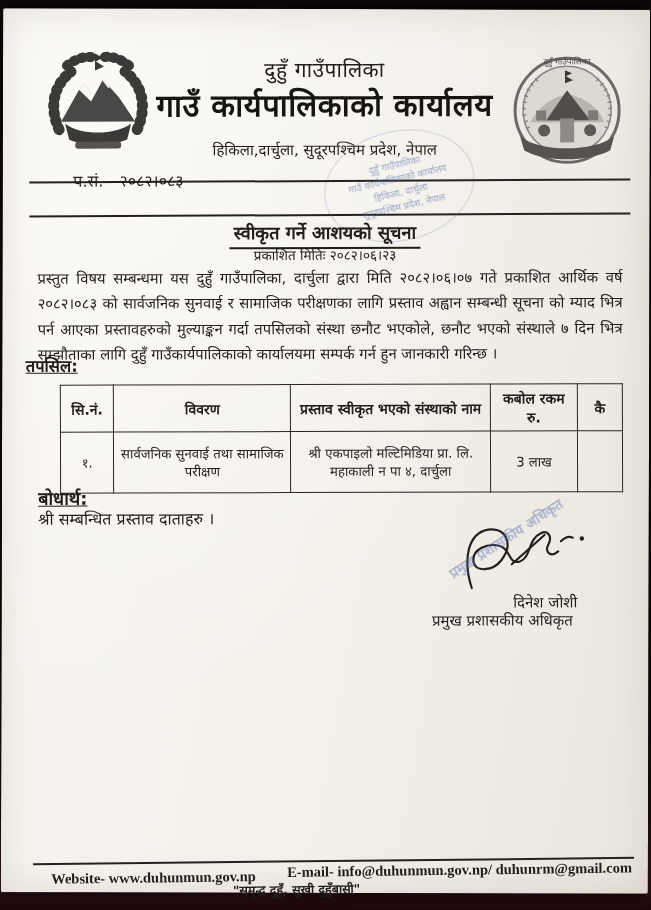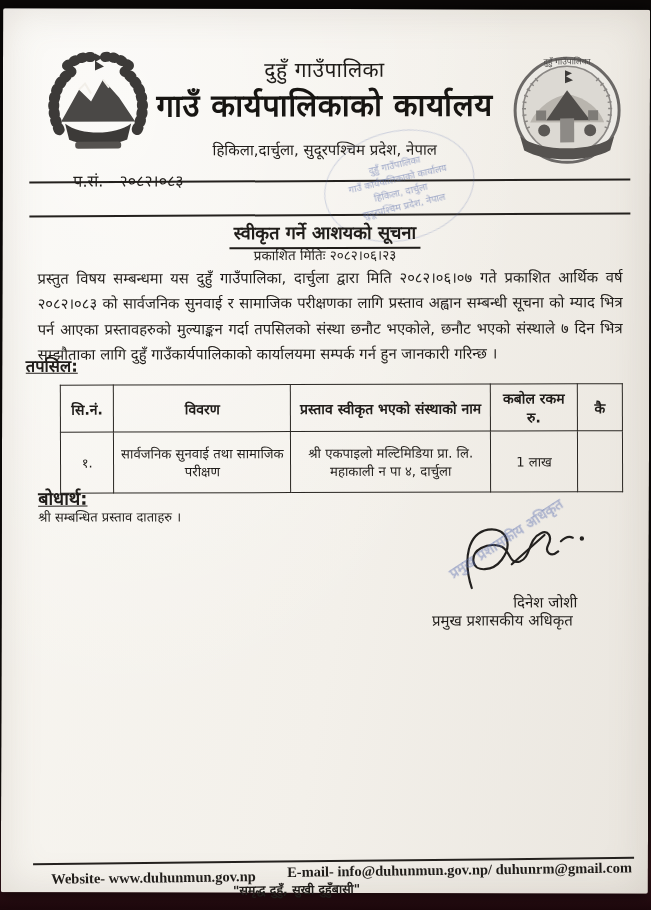--- a/index.html
+++ b/index.html
@@ -70,21 +70,21 @@
   .tbl th,.tbl td{
     border:1.6px solid #2a2723;
     padding:4px 5px;vertical-align:middle;text-align:center;
   }
   .tbl th{font-size:14px;font-weight:bold;height:30px;}
   .tbl td{font-size:13.2px;height:52px;}
   .col-sn{width:9.5%;} .col-desc{width:31.5%;} .col-org{width:35.5%;} .col-amt{width:15.5%;} .col-rem{width:8%;}
 
   
   .bodhartha-label{position:absolute;left:36px;top:476px;font-size:18px;font-weight:bold;text-decoration:underline;}
-  .bodhartha-text{position:absolute;left:36px;top:498px;font-size:13px;}
+  .bodhartha-text{position:absolute;left:36px;top:498px;font-size:16px;}
 
   
   .sig{position:absolute;left:447px;top:512px;width:145px;height:82px;}
   .sig-name{position:absolute;left:425px;top:583px;width:150px;text-align:right;font-size:15px;}
   .sig-title{position:absolute;left:405px;top:601px;width:190px;text-align:center;font-size:15px;}
   .officer-stamp{
     position:absolute;left:448px;top:556px;width:170px;
     transform:rotate(-33deg);transform-origin:left center;
     color:rgba(88,108,176,.45);font-size:14px;font-weight:bold;
     filter:blur(.3px);pointer-events:none;white-space:nowrap;
@@ -173,21 +173,21 @@
             <th>प्रस्ताव स्वीकृत भएको संस्थाको नाम</th>
             <th>कबोल रकम रु.</th>
             <th>कै</th>
           </tr>
         </thead>
         <tbody>
           <tr>
             <td>१.</td>
             <td>सार्वजनिक सुनवाई तथा सामाजिक परीक्षण</td>
             <td>श्री एकपाइलो मल्टिमिडिया प्रा. लि. महाकाली न पा ४, दार्चुला</td>
-            <td>1 लाख</td>
+            <td>3 लाख</td>
             <td></td>
           </tr>
         </tbody>
       </table>
 
       <div class="bodhartha-label">बोधार्थ:</div>
       <div class="bodhartha-text">श्री सम्बन्धित प्रस्ताव दाताहरु ।</div>
 
       <svg class="sig" viewBox="0 0 150 90">
         <g fill="none" stroke="#23211f" stroke-width="2.4" stroke-linecap="round">

